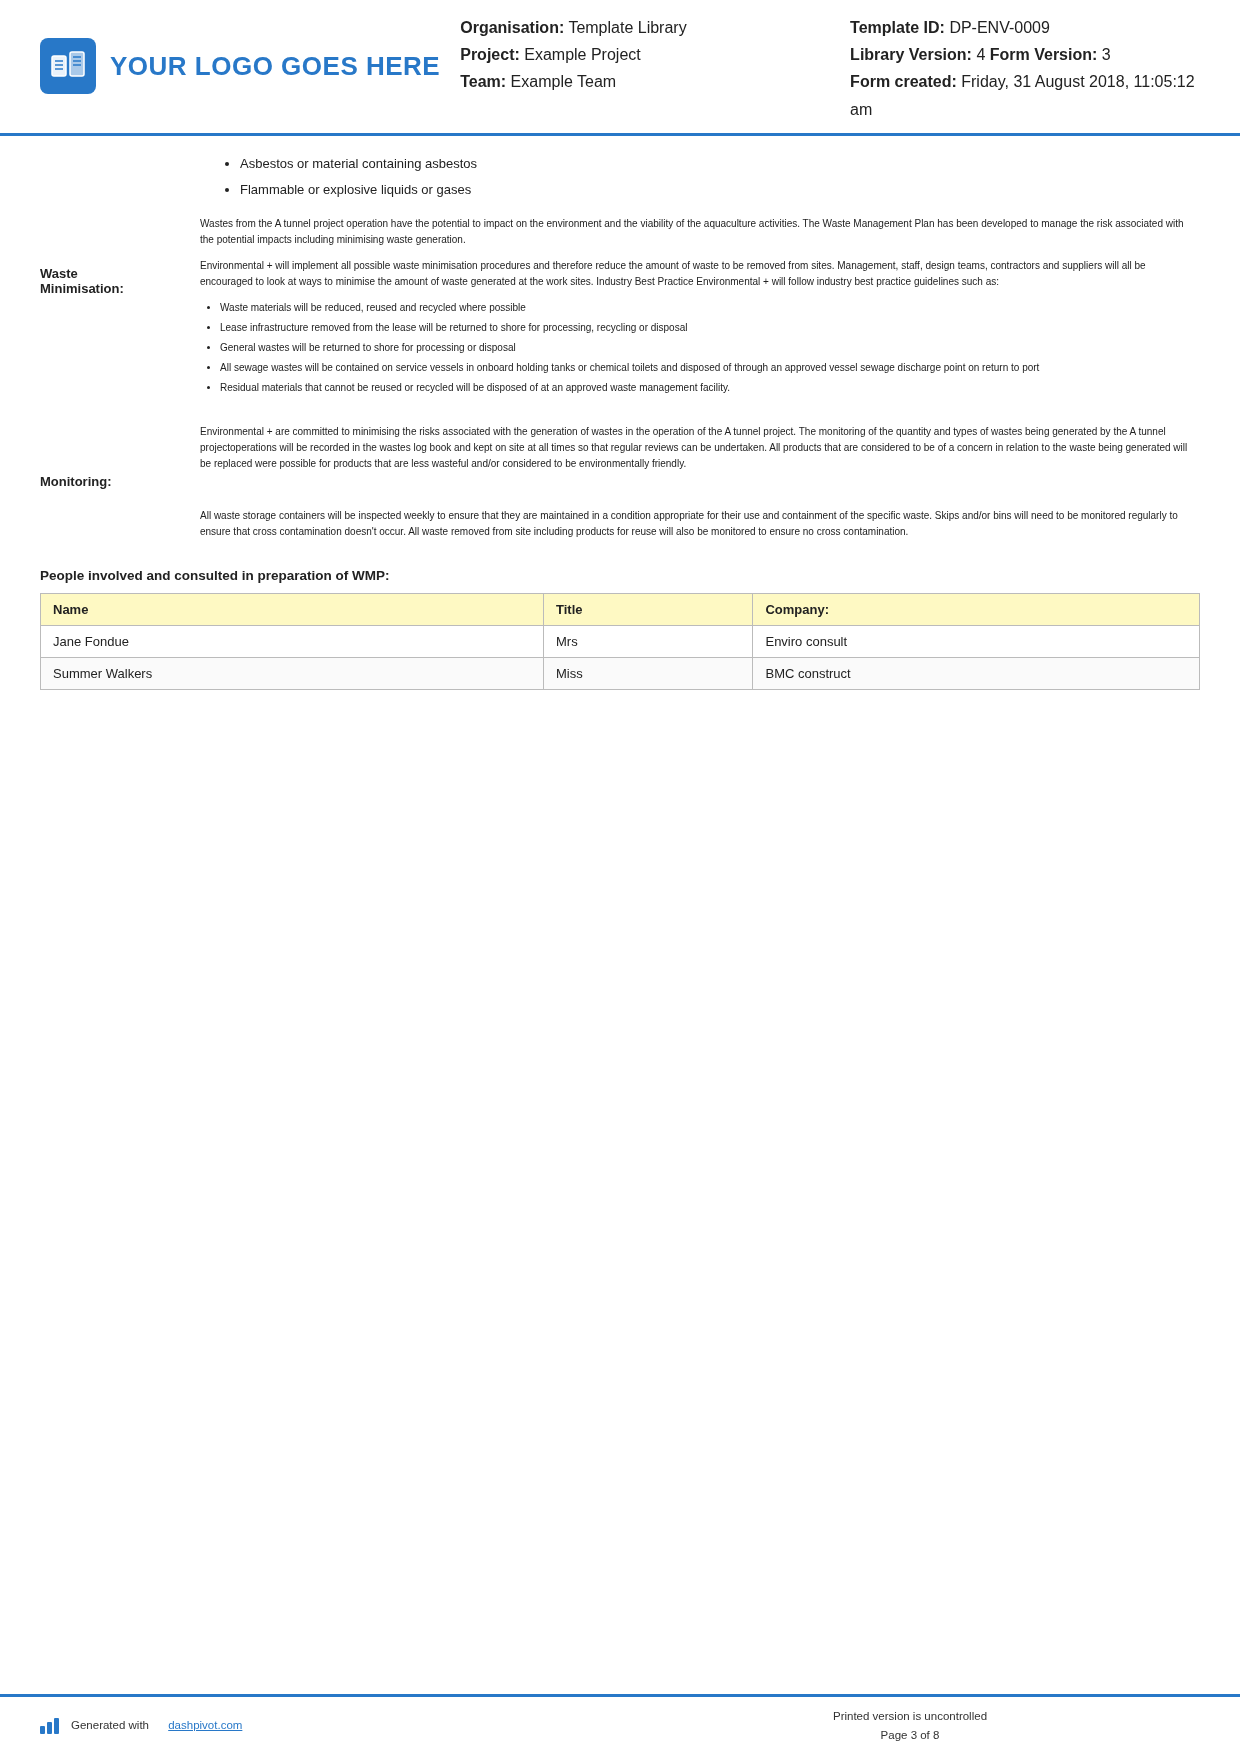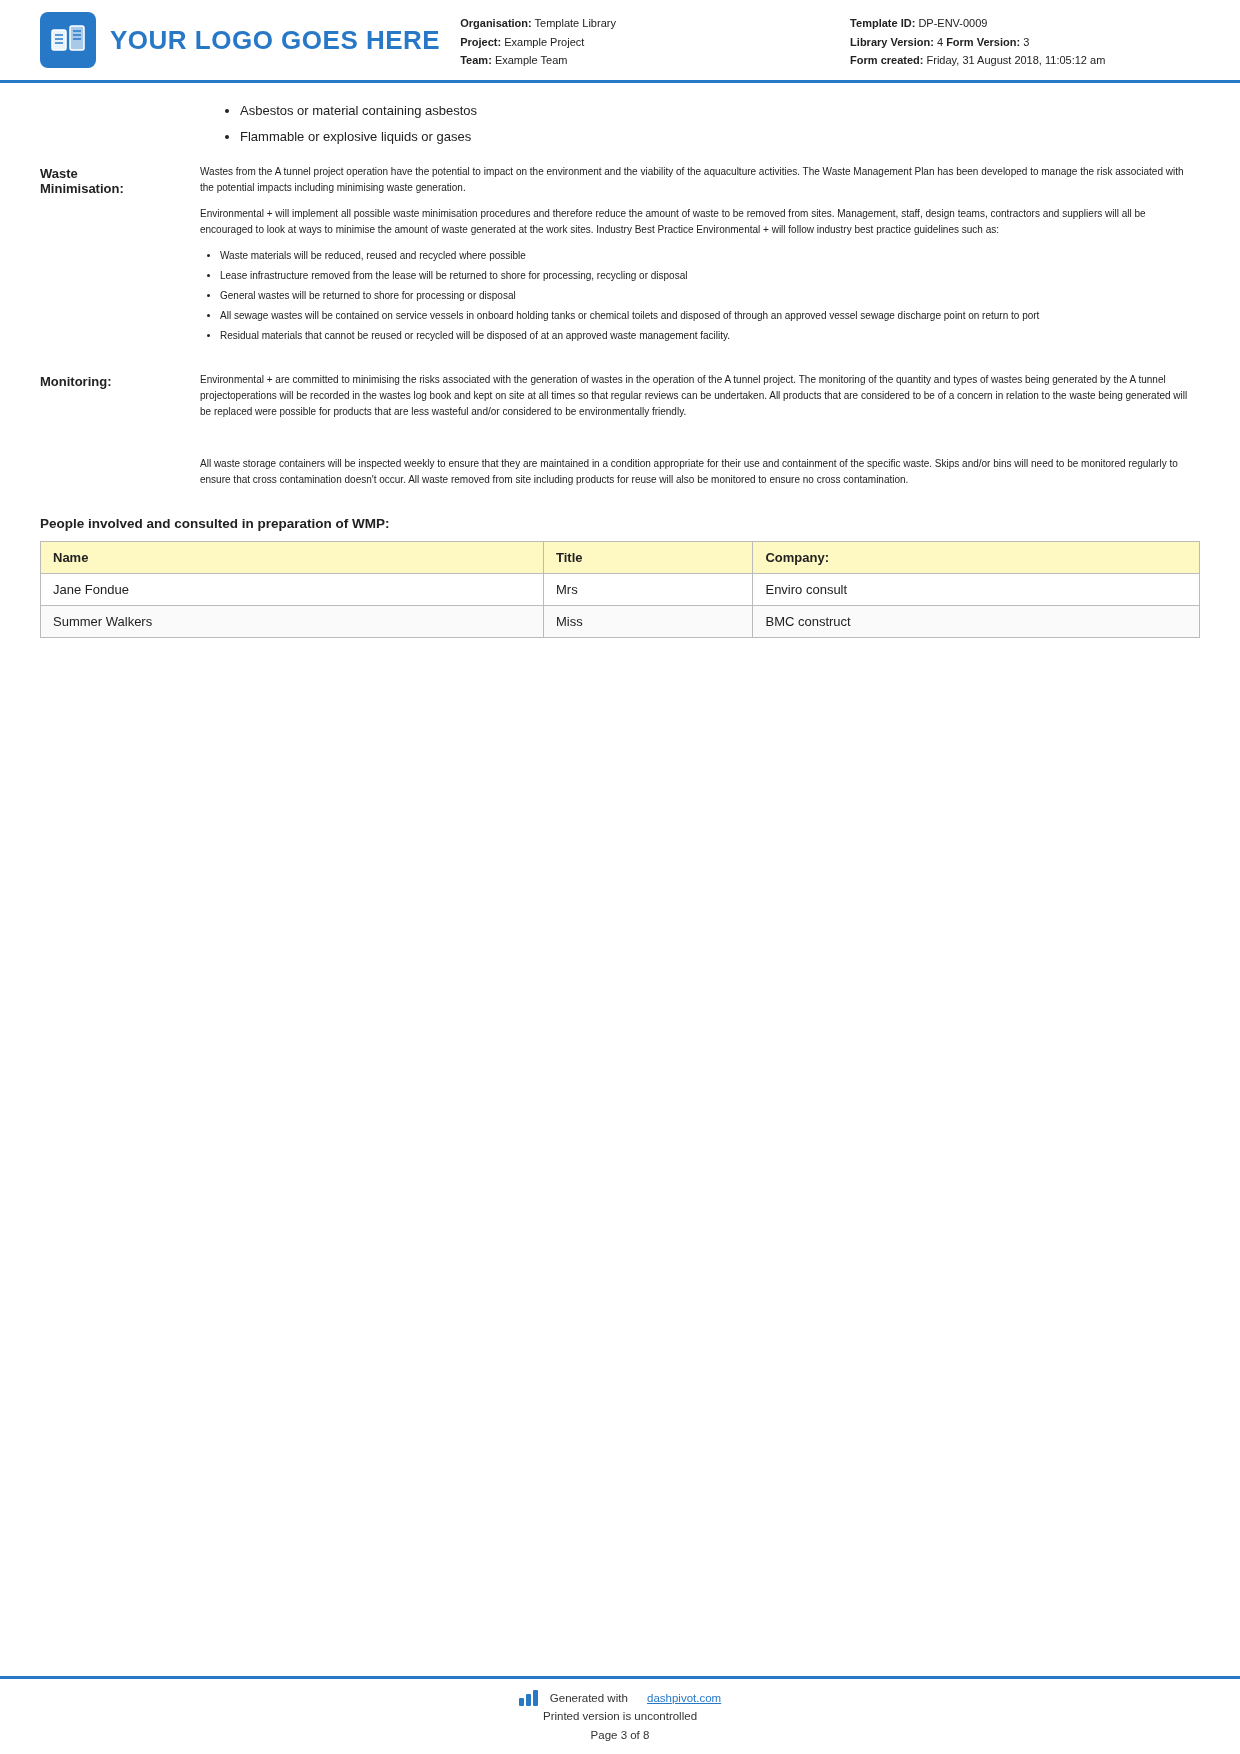--- a/index.html
+++ b/index.html
@@ -55,21 +55,21 @@
     }
     .header-meta {
       flex: 1;
       display: flex;
       gap: 40px;
       align-items: flex-start;
       padding-top: 4px;
     }
     .header-col {
       flex: 1;
-      font-size: 11px;
+      font-size: 16px;
       line-height: 1.7;
     }
     .header-col .label {
       font-weight: bold;
     }
     
     .content {
       flex: 1;
       padding: 18px 40px 10px 40px;
     }
@@ -77,20 +77,21 @@
       display: flex;
       gap: 0;
       margin-bottom: 18px;
     }
     .section-label {
       width: 160px;
       flex-shrink: 0;
       font-weight: bold;
       font-size: 13px;
       padding-top: 2px;
+      margin-top: 48px;
     }
     .section-body {
       flex: 1;
       font-size: 10px;
       line-height: 1.6;
     }
     .section-body p {
       margin-bottom: 10px;
     }
     .section-body ul {
@@ -140,21 +141,20 @@
       background: #fafafa;
     }
     
     .footer {
       border-top: 3px solid #2878c8;
       padding: 10px 40px;
       display: flex;
       align-items: center;
       gap: 0;
       margin-top: auto;
-      flex-direction: column;
     }
     .footer-col {
       flex: 1;
       font-size: 11.5px;
       color: #333;
       line-height: 1.6;
     }
     .footer-col a {
       color: #2878c8;
       text-decoration: underline;

